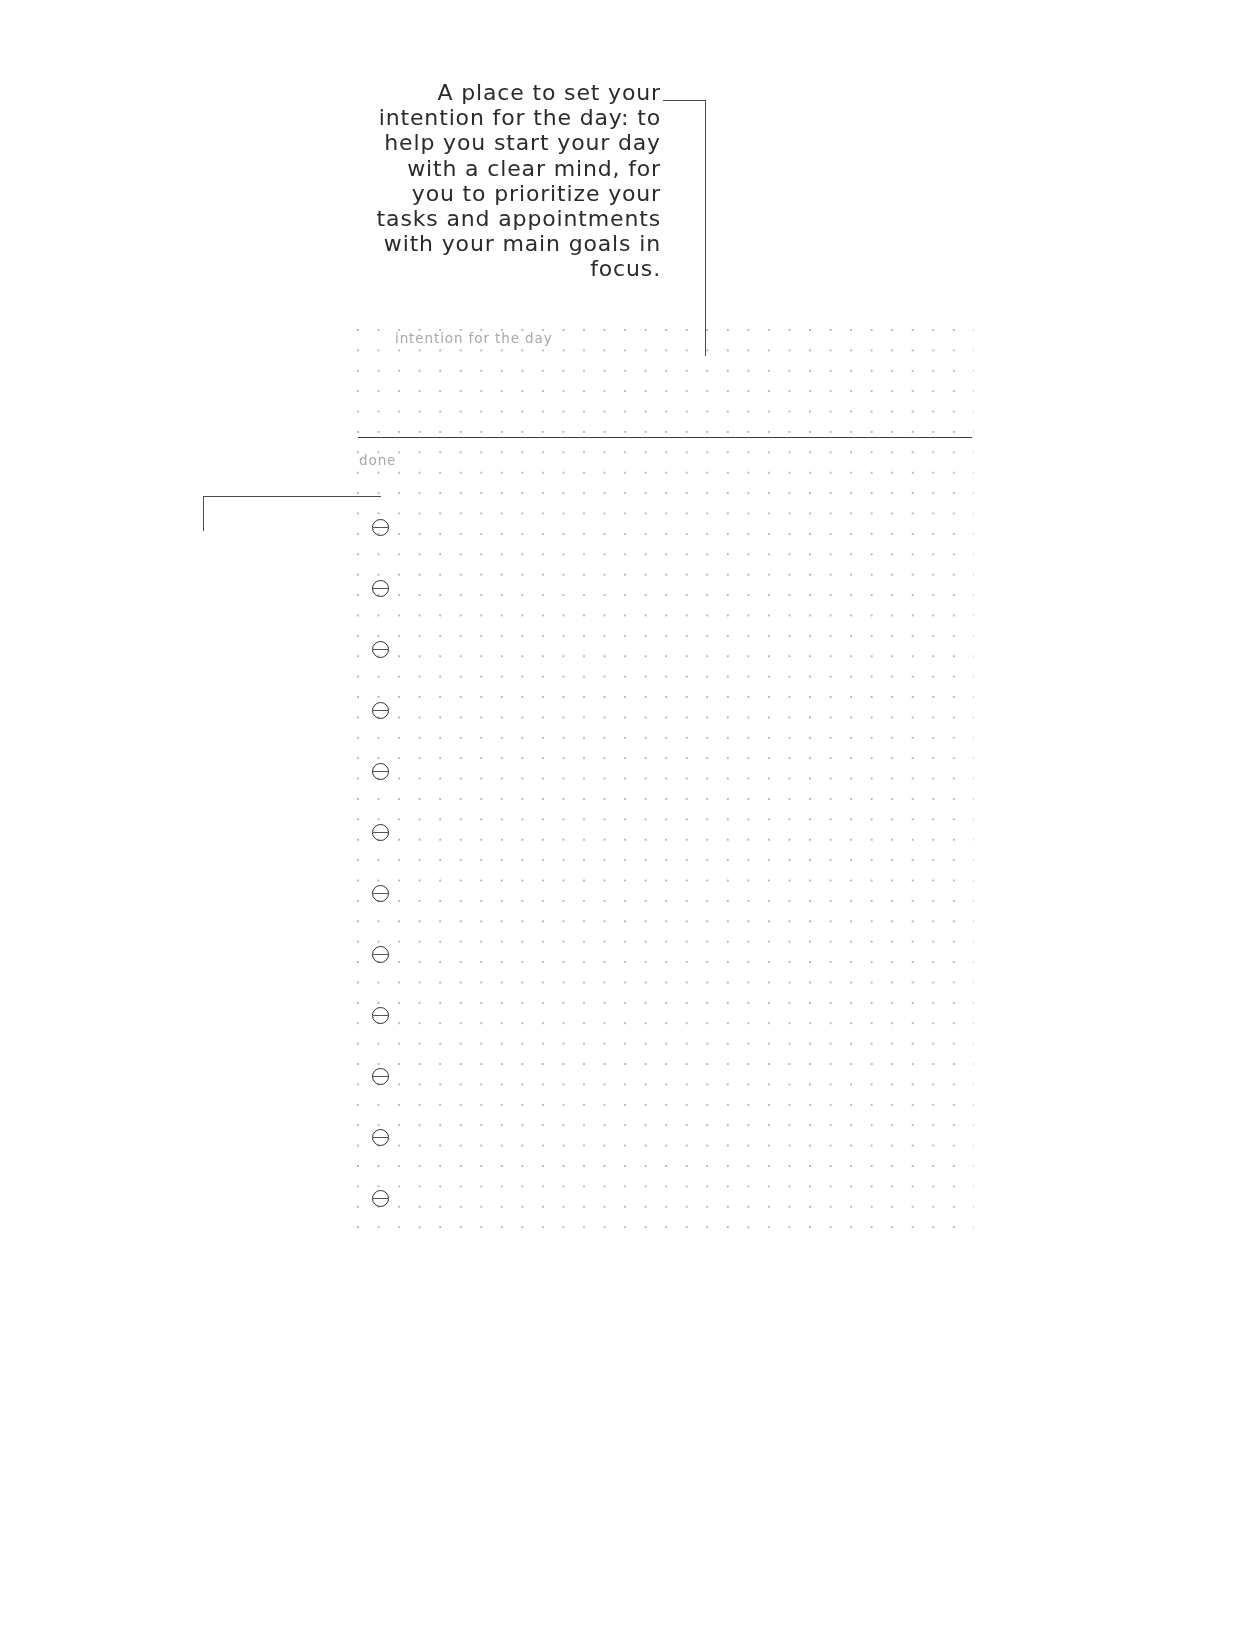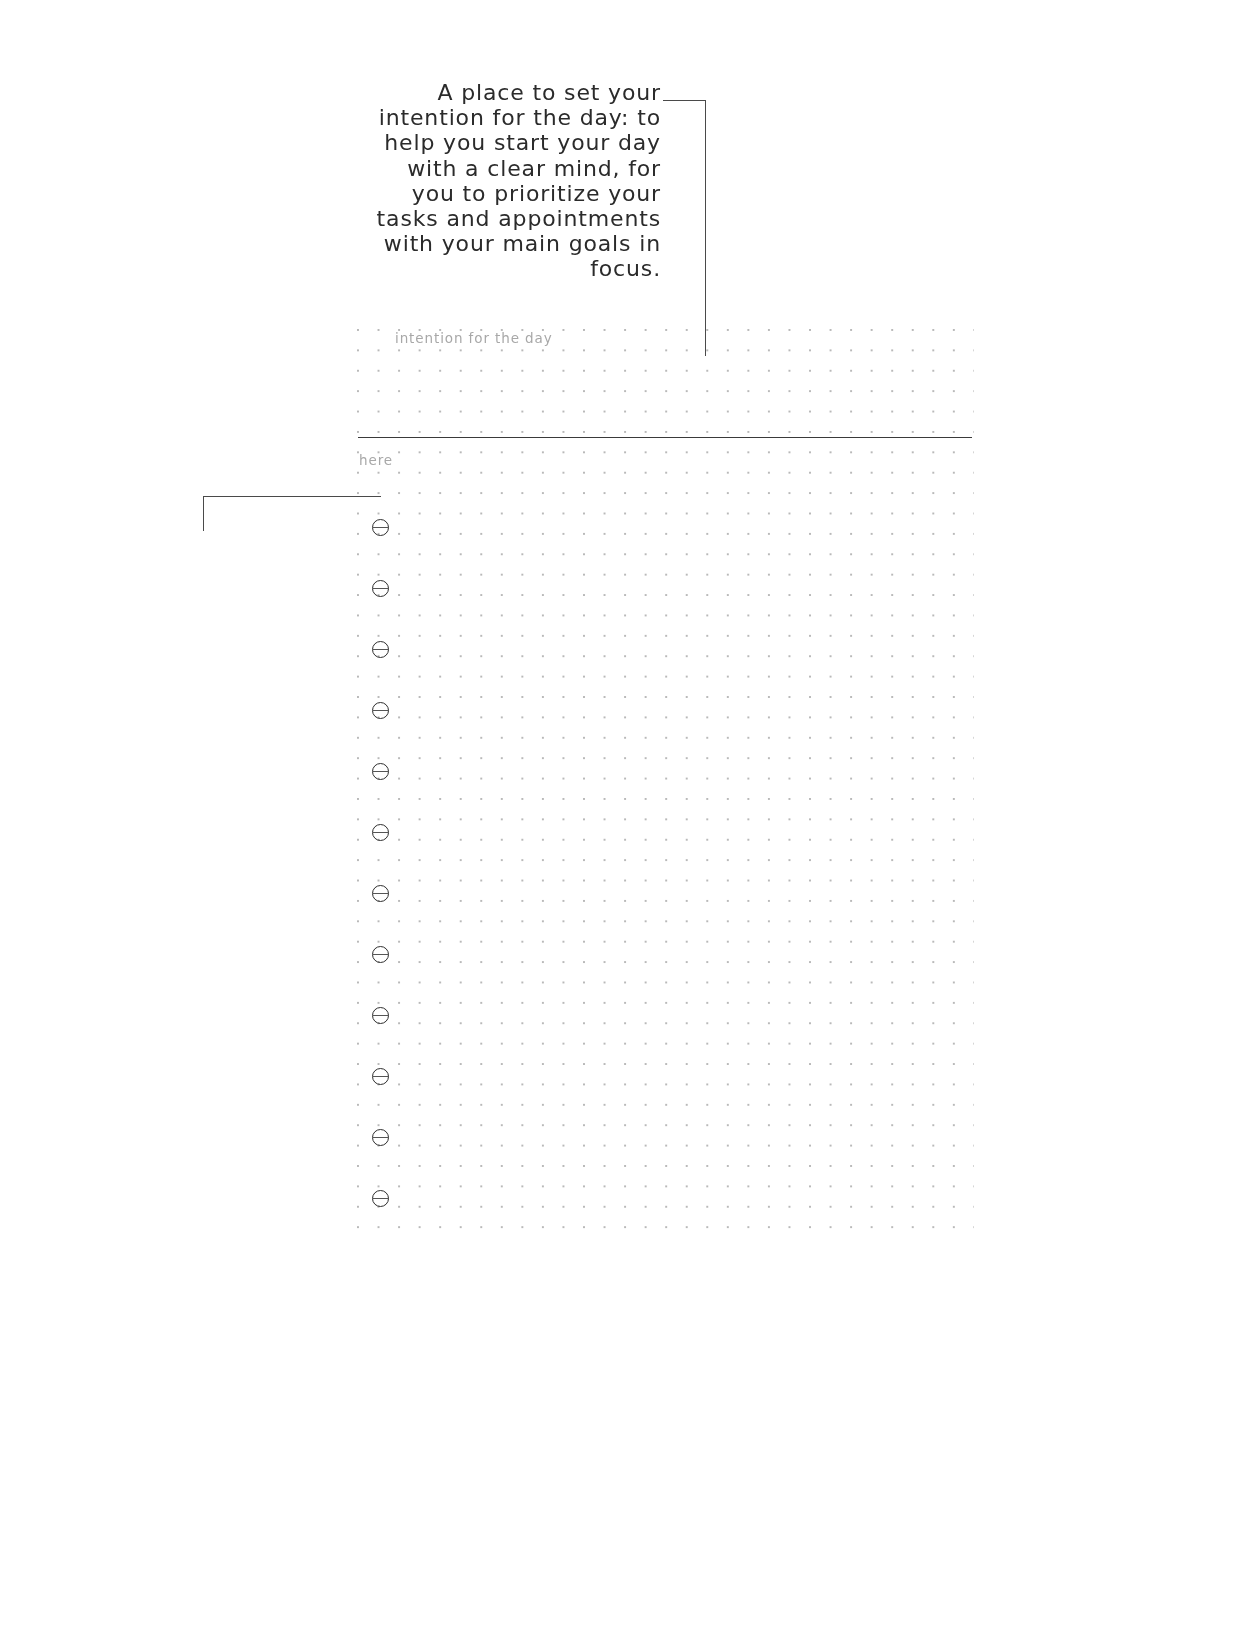--- a/index.html
+++ b/index.html
@@ -142,21 +142,21 @@
   <div class="divider"></div>
 
   <div class="annotation annotation-top">A place to set your intention for the day: to help you start your day with a clear mind, for you to prioritize your tasks and appointments with your main goals in focus.</div>
   <div class="connector conn-top-h"></div>
   <div class="connector conn-top-v"></div>
 
   <div class="connector conn-left-h"></div>
   <div class="connector conn-left-v"></div>
 
   <div class="section-label label-intention">intention for the day</div>
-  <div class="section-label label-tasks">here</div>
+  <div class="section-label label-tasks">done</div>
 
   <div id="task-circle-layer">
       <div class="task-circle" style="left: 372px; top: 519px;"></div>
       <div class="task-circle" style="left: 372px; top: 580px;"></div>
       <div class="task-circle" style="left: 372px; top: 641px;"></div>
       <div class="task-circle" style="left: 372px; top: 702px;"></div>
       <div class="task-circle" style="left: 372px; top: 763px;"></div>
       <div class="task-circle" style="left: 372px; top: 824px;"></div>
       <div class="task-circle" style="left: 372px; top: 885px;"></div>
       <div class="task-circle" style="left: 372px; top: 946px;"></div>

